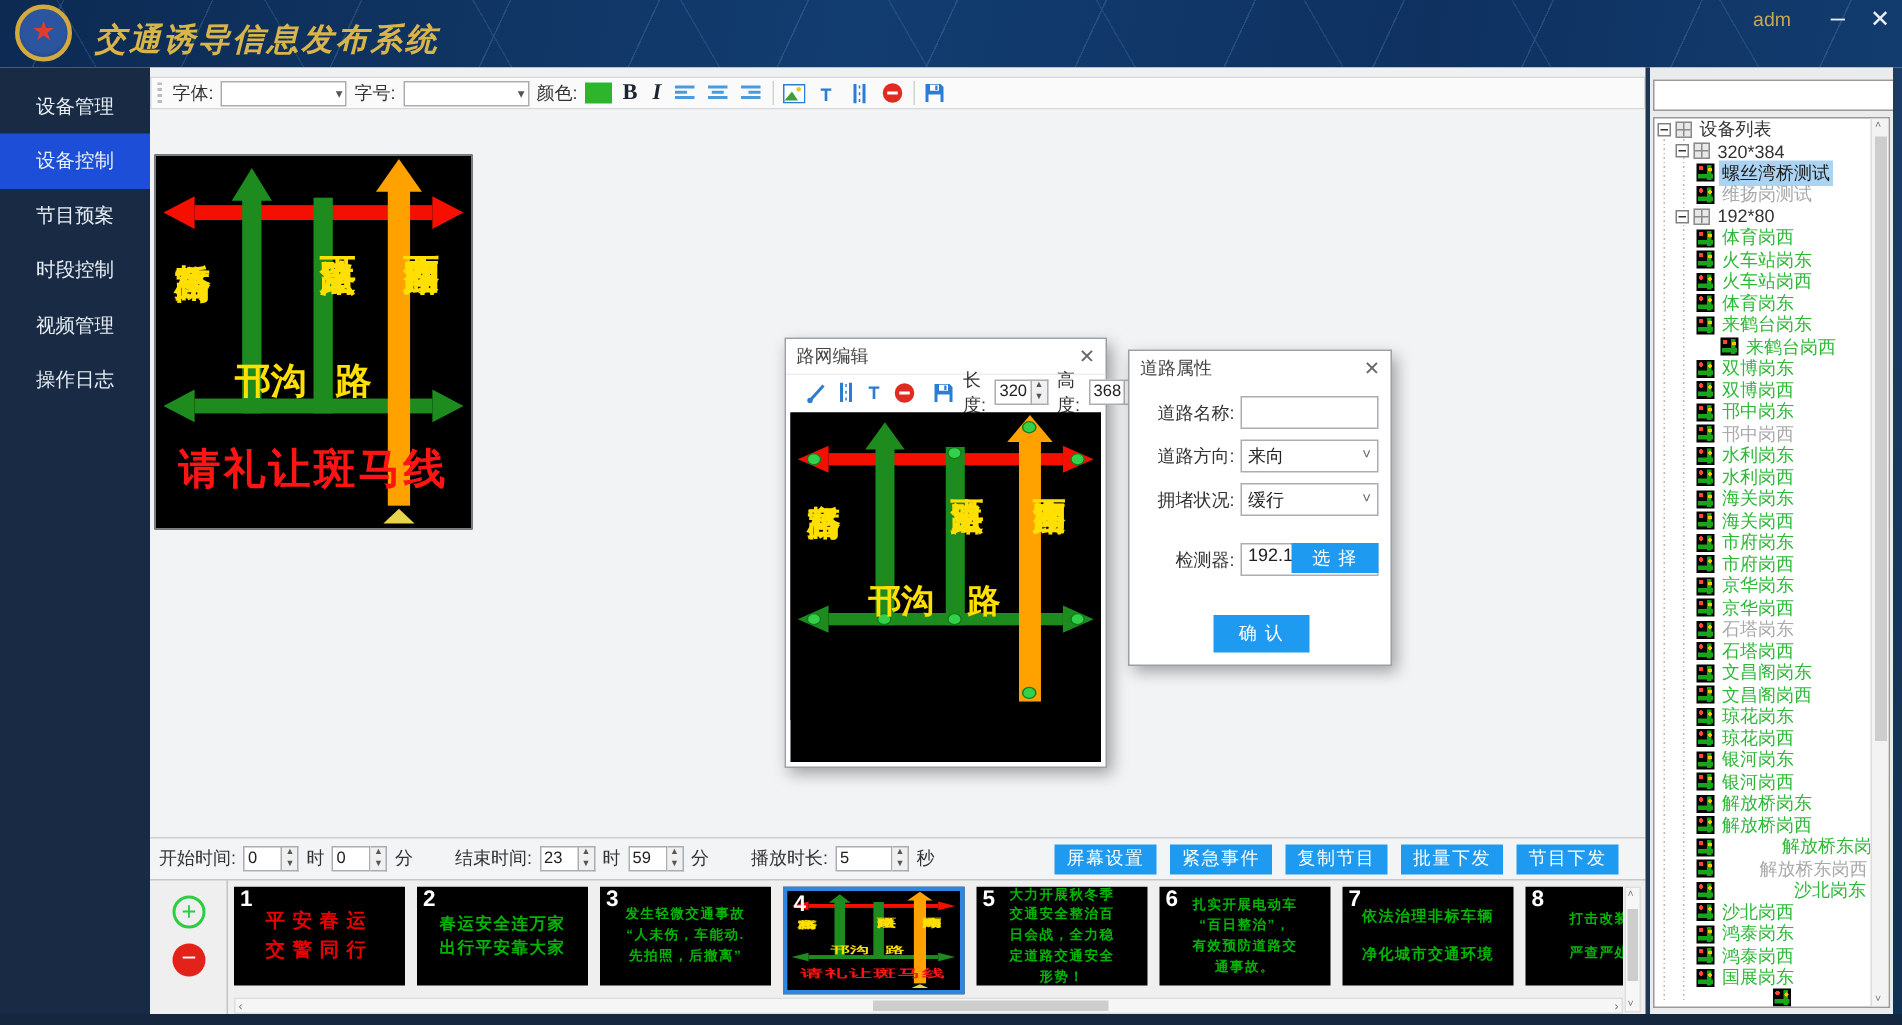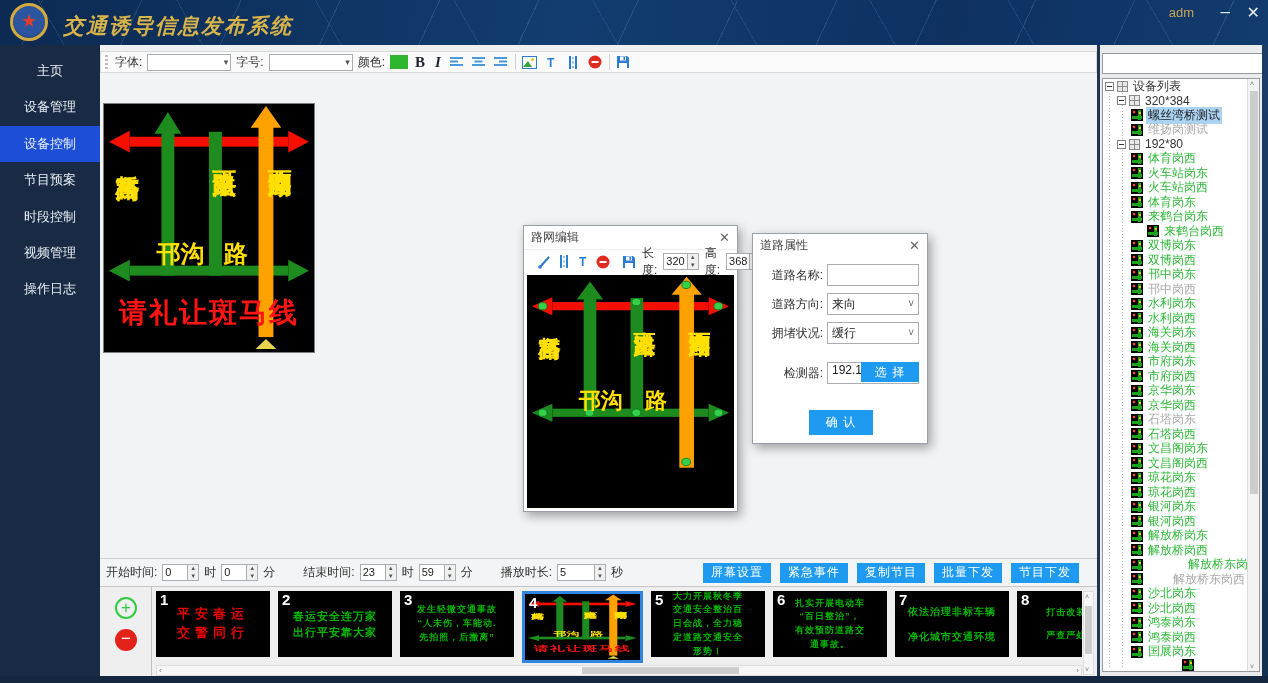--- a/index.html
+++ b/index.html
@@ -142,21 +142,20 @@
         <span class="star">★</span>
       </div>
     <div class="app-title">交通诱导信息发布系统</div>
     <div class="hdr-user">adm</div>
     <div class="hdr-min">–</div>
     <div class="hdr-close">✕</div>
   </div>
 
   <div class="sidebar">
     <div class="side-nav">
-        <div class="side-item">主页</div>
         <div class="side-item">设备管理</div>
         <div class="side-item active">设备控制</div>
         <div class="side-item">节目预案</div>
         <div class="side-item">时段控制</div>
         <div class="side-item">视频管理</div>
         <div class="side-item">操作日志</div>
       </div>
   </div>
 
   <div class="main">
@@ -696,21 +695,21 @@
             <span class="tlabel online">解放桥岗西</span>
           </div>
           <div class="tree-row" style="padding-left: 28px; gap: 40px;">
             <span class="tl-ic"></span>
             <span class="tlabel online">解放桥东岗东</span>
           </div>
           <div class="tree-row" style="padding-left: 28px; justify-content: space-between;">
             <span class="tl-ic"></span>
             <span class="tlabel offline">解放桥东岗西</span>
           </div>
-          <div class="tree-row" style="padding-left: 28px;">
+          <div class="tree-row" style="padding-left: 28px; gap: 48px;">
             <span class="tl-ic"></span>
             <span class="tlabel online">沙北岗东</span>
           </div>
           <div class="tree-row" style="padding-left: 28px;">
             <span class="tl-ic"></span>
             <span class="tlabel online">沙北岗西</span>
           </div>
           <div class="tree-row" style="padding-left: 28px;">
             <span class="tl-ic"></span>
             <span class="tlabel online">鸿泰岗东</span>

